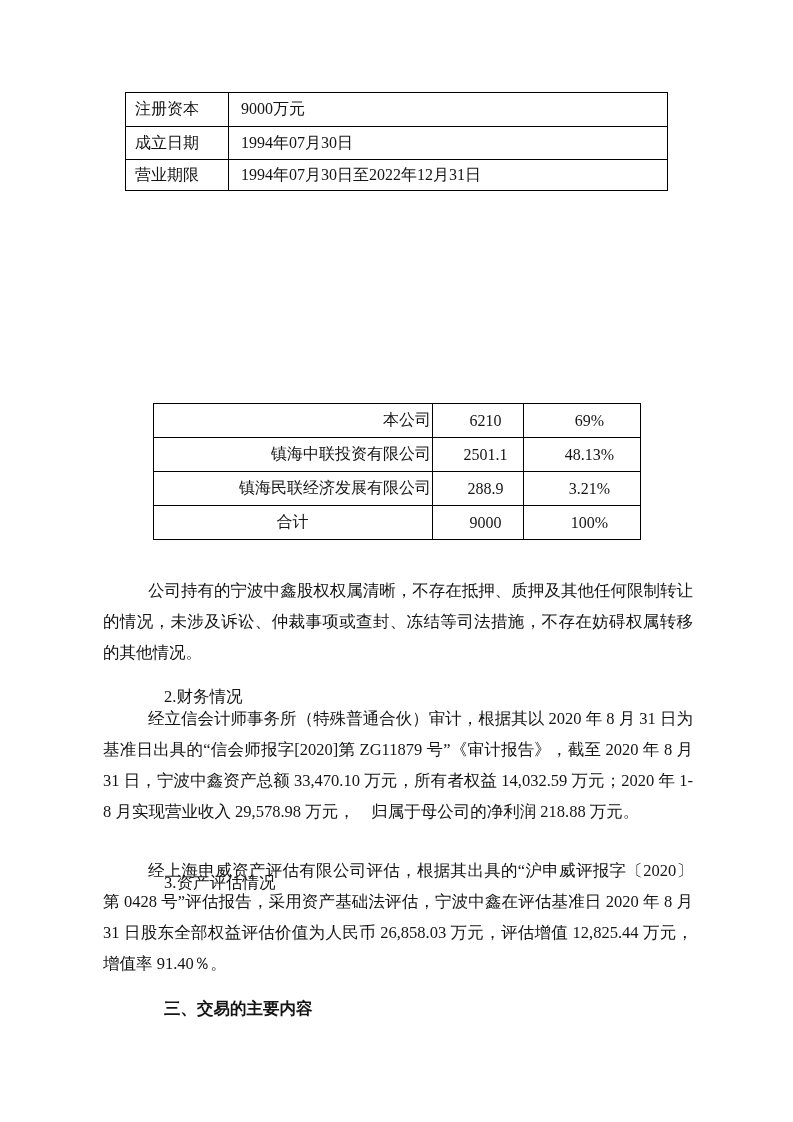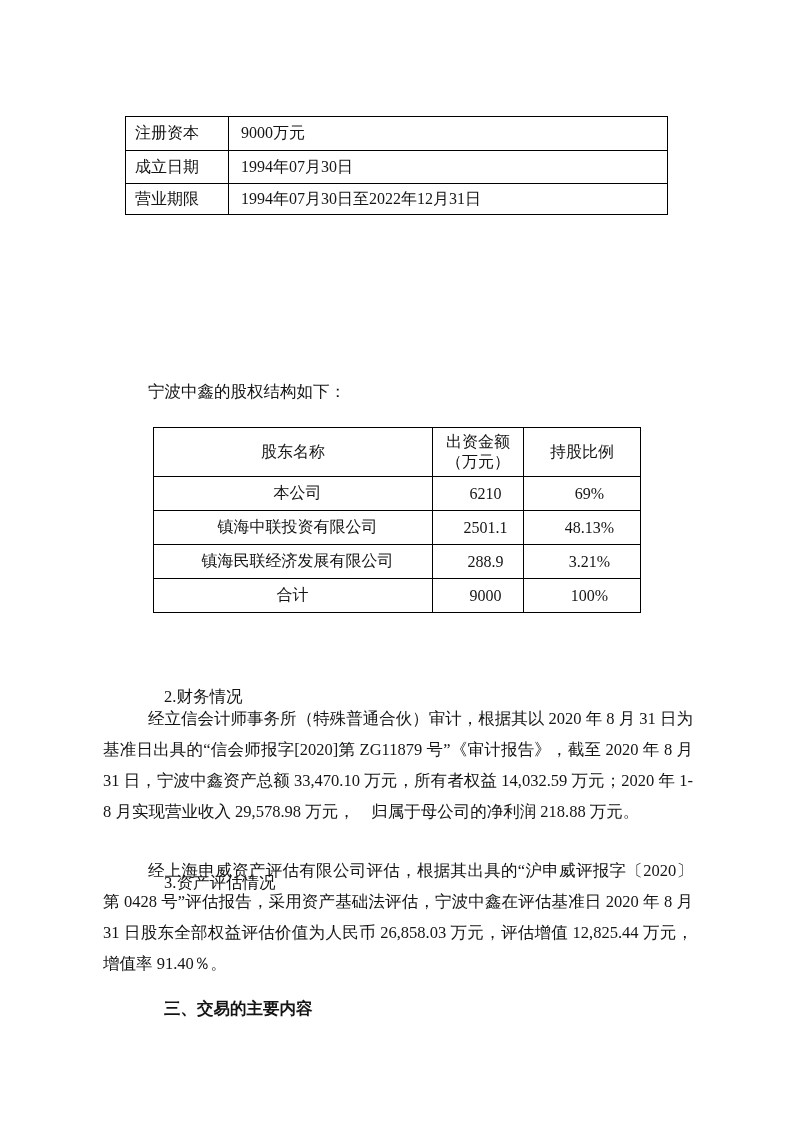--- a/index.html
+++ b/index.html
@@ -1,21 +1,21 @@
 <!DOCTYPE html>
 <html><head>
 <meta charset="utf-8">
 <style>
   html,body{margin:0;padding:0;background:#e8e8e8;}
   .page{
     position:relative;width:793px;height:1122px;background:#ffffff;
     color:#141414;font-family:"Liberation Serif","DejaVu Serif",serif;
     overflow:hidden;margin:0 auto;
   }
-  table{border-collapse:collapse;position:absolute;table-layout:fixed;margin-top:24px;}
+  table{border-collapse:collapse;position:absolute;table-layout:fixed;}
   td{border:1.5px solid #000;font-size:16px;color:#141414;overflow:hidden;}
 
   
   .info-table{left:125px;top:92px;width:543px;}
   .info-table .lbl{width:93px;padding:0 0 0 9px;vertical-align:middle;}
   .info-table .val{padding:0 13px 0 12px;vertical-align:middle;}
   .row-1 td{height:33px;}
   .row-2 td{height:32px;}
   .row-3 td{height:30px;}
   .row-scope .lbl{vertical-align:top;padding-top:7px;}
@@ -23,21 +23,21 @@
     line-height:29.3px;text-align:justify;text-justify:inter-ideograph;
     vertical-align:top;padding-top:3px;padding-bottom:3px;
   }
 
   .equity-intro{position:absolute;left:148px;top:380px;font-size:16.5px;line-height:24px;}
 
   
   .equity-table{left:153px;top:403px;width:487px;text-align:center;}
   .equity-table td{height:31px;vertical-align:middle;padding-left:16px;}
   .equity-table .head td{height:44px;line-height:20px;padding:2px 0;}
-  .equity-table .nm{text-align:center;padding-left:10px;}
+  .equity-table .nm{text-align:right;padding-left:10px;}
   .equity-table .nm-center{text-align:center;padding-left:0;}
 
   .body-text{
     position:absolute;left:103px;width:590px;margin:0;
     font-size:16.5px;line-height:31px;text-align:justify;
     text-justify:inter-ideograph;text-indent:45px;
   }
   .p-ownership{top:575px;}
   .p-financial{top:703px;}
   .p-valuation{top:855px;}
@@ -62,37 +62,28 @@
         <td class="lbl">成立日期</td>
         <td class="val">1994年07月30日</td>
       </tr>
       <tr class="row-3">
         <td class="lbl">营业期限</td>
         <td class="val">1994年07月30日至2022年12月31日</td>
       </tr>
     </tbody>
   </table>
 
-  <div class="equity-intro">宁波中鑫的股权结构如下：</div>
 
   <table class="equity-table">
     <colgroup>
       <col style="width:279px">
         <col style="width:91px">
         <col style="width:117px">
     </colgroup>
     <tbody>
-      <tr class="head">
-        <td>股东名称</td>
-        <td>
-          <div>出资金额</div>
-          <div>（万元）</div>
-        </td>
-        <td>持股比例</td>
-      </tr>
       <tr>
         <td class="nm">本公司</td>
         <td>6210</td>
         <td>69%</td>
       </tr>
       <tr>
         <td class="nm">镇海中联投资有限公司</td>
         <td>2501.1</td>
         <td>48.13%</td>
       </tr>
@@ -102,20 +93,21 @@
         <td>3.21%</td>
       </tr>
       <tr>
         <td class="nm nm-center">合计</td>
         <td>9000</td>
         <td>100%</td>
       </tr>
     </tbody>
   </table>
 
+  <p class="body-text p-ownership">公司持有的宁波中鑫股权权属清晰，不存在抵押、质押及其他任何限制转让的情况，未涉及诉讼、仲裁事项或查封、冻结等司法措施，不存在妨碍权属转移的其他情况。</p>
 
   <p class="sec-heading h-financial">2.财务情况</p>
   <p class="body-text p-financial">经立信会计师事务所（特殊普通合伙）审计，根据其以 2020 年 8 月 31 日为基准日出具的“信会师报字[2020]第 ZG11879 号”《审计报告》，截至 2020 年 8 月 31 日，宁波中鑫资产总额 33,470.10 万元，所有者权益 14,032.59 万元；2020 年 1-8 月实现营业收入 29,578.98 万元，　归属于母公司的净利润 218.88 万元。</p>
 
   <p class="sec-heading h-valuation">3.资产评估情况</p>
   <p class="body-text p-valuation">经上海申威资产评估有限公司评估，根据其出具的“沪申威评报字〔2020〕第 0428 号”评估报告，采用资产基础法评估，宁波中鑫在评估基准日 2020 年 8 月 31 日股东全部权益评估价值为人民币 26,858.03 万元，评估增值 12,825.44 万元，增值率 91.40％。</p>
 
   <p class="sec-heading h-transaction">三、交易的主要内容</p>
 
 </div>

